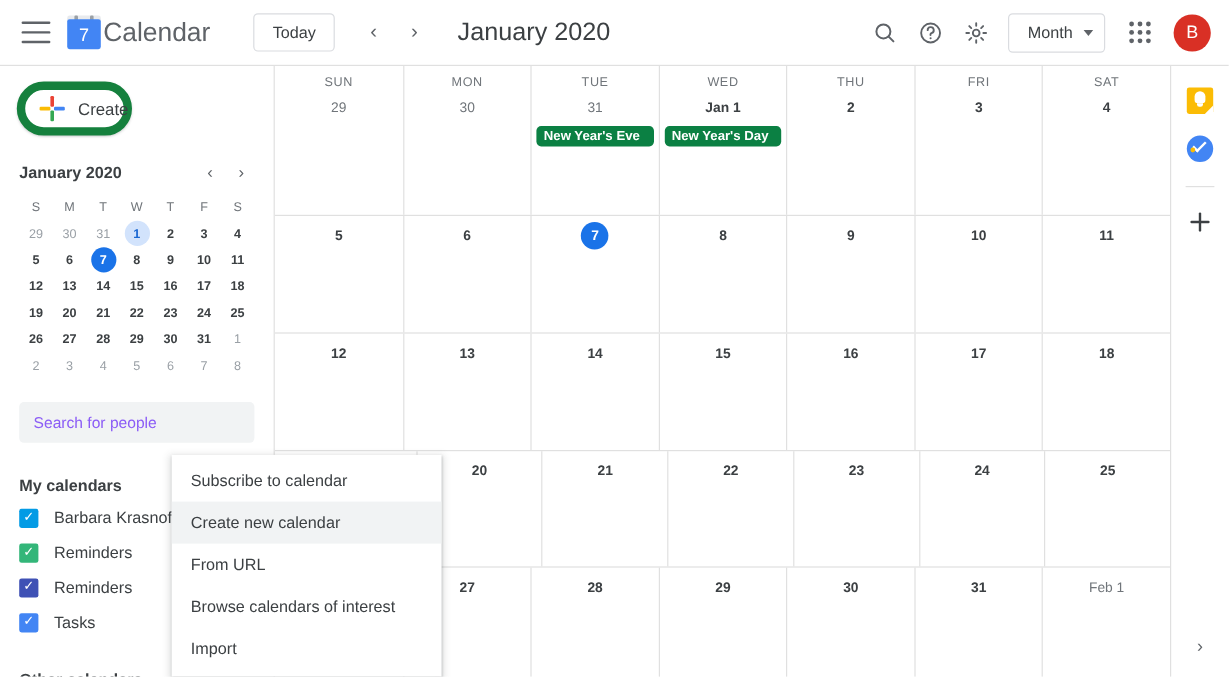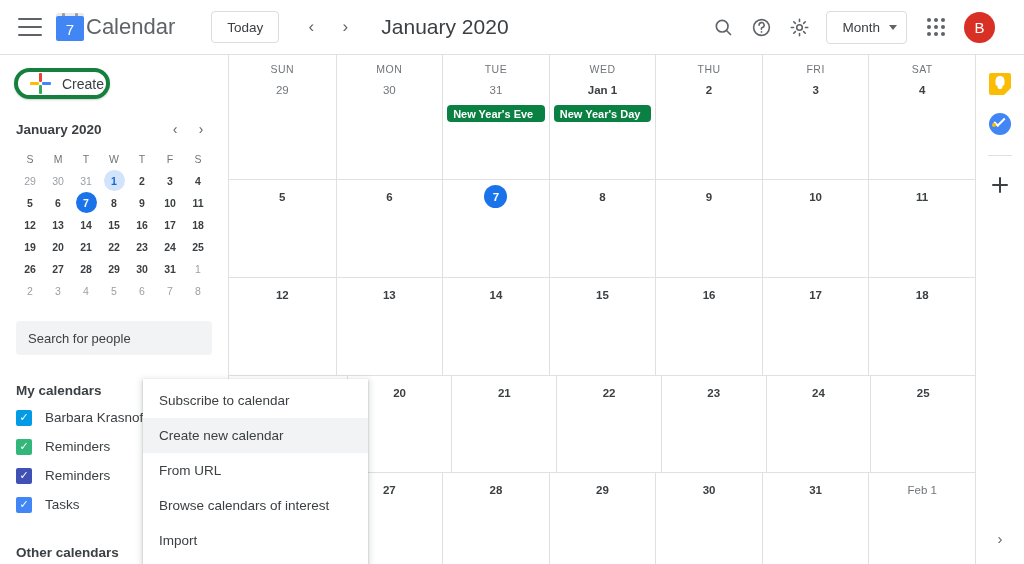--- a/index.html
+++ b/index.html
@@ -63,21 +63,21 @@
     width: 30px; height: 30px; display: flex; align-items: center; justify-content: center;
     color: #5f6368; cursor: pointer; font-size: 17px; border-radius: 50%;
   }
   .navarrow.prev { margin-left: 17px; }
   .navarrow.next { margin-left: 4px; }
   .period-title {
     margin-left: 21px; font-size: 21px; color: #3c4043; white-space: nowrap;
   }
 
   .topbar-right {
-    margin-left: auto; display: flex; align-items: center; padding-right: 29px;
+    margin-left: auto; display: flex; align-items: center; padding-right: 15px;
   }
   .ic-btn {
     width: 38px; height: 38px; border-radius: 50%;
     display: flex; align-items: center; justify-content: center;
     cursor: pointer; color: #5f6368;
   }
   .viewsel {
     margin-left: 8px; margin-right: 10px;
     height: 33px; padding: 0 9px 0 15px;
     border: 1px solid #dadce0; border-radius: 4px;
@@ -93,22 +93,22 @@
     display: flex; align-items: center; justify-content: center; cursor: pointer;
   }
 
   
   .sidebar {
     position: absolute; left: 0; top: 55px; width: 228px; height: 509px;
     background: #fff; overflow: hidden;
   }
   .create-btn {
     margin: 13px 0 0 14px;
-    width: 96px; height: 31px;
-    border: 4px solid #15803d; border-radius: 24px;
+    width: 96px; height: 45px;
+    border: 7px solid #15803d; border-radius: 24px;
     background: #fff;
     box-shadow: 0 1px 2px rgba(60,64,67,.25);
     display: flex; align-items: center; cursor: pointer;
   }
   .gplus { position: relative; width: 21px; height: 21px; margin-left: 12px; flex: none; }
   .gplus .bar { position: absolute; border-radius: 1px; }
   .gplus .b-top { left: 9px; top: 0px; width: 3px; height: 9px; background: #ea4335; }
   .gplus .b-bot { left: 9px; top: 12px; width: 3px; height: 9px; background: #34a853; }
   .gplus .b-left { left: 0px; top: 9px; width: 9px; height: 3px; background: #fbbc04; }
   .gplus .b-right { left: 12px; top: 9px; width: 9px; height: 3px; background: #4285f4; }
@@ -135,21 +135,21 @@
     font-size: 10.5px; color: #3c4043; font-weight: bold; cursor: pointer;
   }
   .dnum.muted { color: #9aa0a6; font-weight: normal; }
   .dnum.sel { background: #1a73e8; color: #fff; }
   .dnum.lite { background: #d2e3fc; color: #1967d2; }
 
   .people-search {
     margin: 20px 16px 0 16px; height: 31px;
     background: #f1f3f4; border-radius: 4px;
     display: flex; align-items: center; padding: 17px 12px;
-    font-size: 13px; color: #404040; cursor: text;
+    font-size: 13px; color: #8b5cf6; cursor: text;
   }
 
   .sect-head {
     margin: 24px 16px 0 16px; height: 22px;
     display: flex; align-items: center; cursor: pointer;
   }
   .sect-title { font-size: 13.5px; color: #3c4043; font-weight: bold; }
   .chev { margin-left: auto; color: #5f6368; font-size: 12px; }
 
   .cal-row { display: flex; align-items: center; height: 25px; margin: 4px 16px 0 16px; cursor: pointer; }

